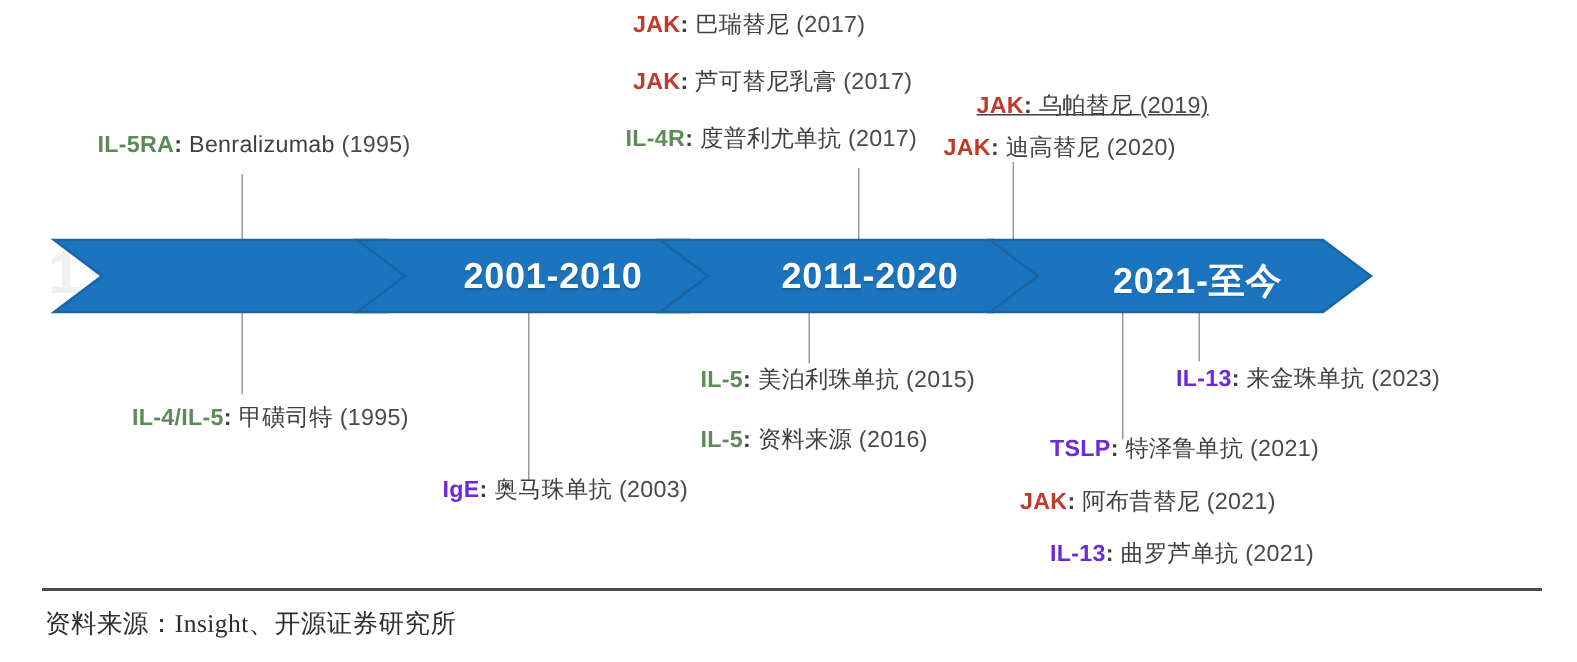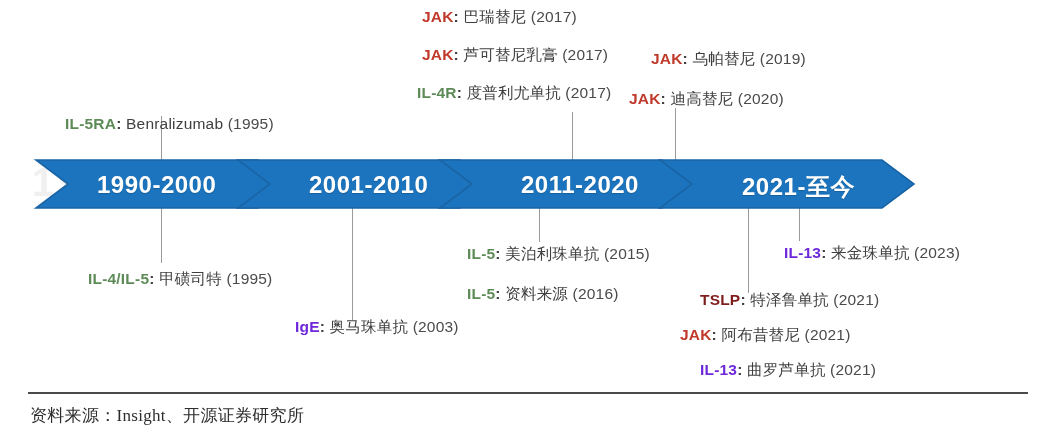--- a/index.html
+++ b/index.html
@@ -31,21 +31,21 @@
     white-space:nowrap;
     font-size:15.5px;
     line-height:17px;
     color:#3f3f3f;
     letter-spacing:.2px;
   }
   .lbl .tag{font-weight:bold;}
   .lbl .tag.jak{color:#c0392b;}
   .lbl .tag.green{color:#5d8b57;}
   .lbl .tag.blue{color:#6d28d9;}
-  .lbl .tag.gold{color:#7f1d1d;}
+  .lbl .tag.gold{color:#6d28d9;}
   .lbl .colon{font-weight:bold;color:#3f3f3f;}
   .lbl .nm{color:#3f3f3f;}
   .lbl .yr{color:#4a4a4a;}
 
   
   .conn{
     position:absolute;
     width:1px;
     background:#9a9a9a;
   }
@@ -98,21 +98,20 @@
 
     <path d="M 36,160 L 258,160 L 290,184 L 258,208 L 36,208 L 68,184 Z" fill="#1b74bd" stroke="#1a64a5" stroke-width="1.6"></path>
 
     <path d="M 238,160 L 460,160 L 492,184 L 460,208 L 238,208 L 270,184 Z" fill="#1b74bd" stroke="#1a64a5" stroke-width="1.6"></path>
 
     <path d="M 440,160 L 662,160 L 694,184 L 662,208 L 440,208 L 472,184 Z" fill="#1b74bd" stroke="#1a64a5" stroke-width="1.6"></path>
 
     <path d="M 660,160 L 882,160 L 914,184 L 882,208 L 660,208 L 692,184 Z" fill="#1b74bd" stroke="#1a64a5" stroke-width="1.6"></path>
   </svg>
 
-  <div class="chev-label" style="left:97px;top:171px;">1990-2000</div>
   <div class="chev-label" style="left:309px;top:171px;">2001-2010</div>
   <div class="chev-label" style="left:521px;top:171px;">2011-2020</div>
   <div class="chev-label" style="left:742px;top:171px;">2021-至今</div>
 
   <div class="lbl" style="left:422px;top:8px;text-align:right;">
     <span class="tag jak">JAK</span><span class="colon">:</span>
     <span class="nm">巴瑞替尼</span>
     <span class="yr">(2017)</span>
   </div>
 
@@ -121,33 +120,33 @@
     <span class="nm">芦可替尼乳膏</span>
     <span class="yr">(2017)</span>
   </div>
 
   <div class="lbl" style="left:417px;top:84px;">
     <span class="tag green">IL-4R</span><span class="colon">:</span>
     <span class="nm">度普利尤单抗</span>
     <span class="yr">(2017)</span>
   </div>
 
-  <div class="lbl" style="left:651px;top:50px;">
+  <div class="lbl" style="left:651px;top:62px;text-decoration:underline;">
     <span class="tag jak">JAK</span><span class="colon">:</span>
     <span class="nm">乌帕替尼</span>
     <span class="yr">(2019)</span>
   </div>
 
   <div class="lbl" style="left:629px;top:90px;">
     <span class="tag jak">JAK</span><span class="colon">:</span>
     <span class="nm">迪高替尼</span>
     <span class="yr">(2020)</span>
   </div>
 
-  <div class="lbl" style="left:65px;top:88px;margin-top:27px;">
+  <div class="lbl" style="left:65px;top:88px;">
     <span class="tag green">IL-5RA</span><span class="colon">:</span>
     <span class="nm">Benralizumab</span>
     <span class="yr">(1995)</span>
   </div>
 
   <div class="lbl" style="left:88px;top:270px;">
     <span class="tag green">IL-4/IL-5</span><span class="colon">:</span>
     <span class="nm">甲磺司特</span>
     <span class="yr">(1995)</span>
   </div>

